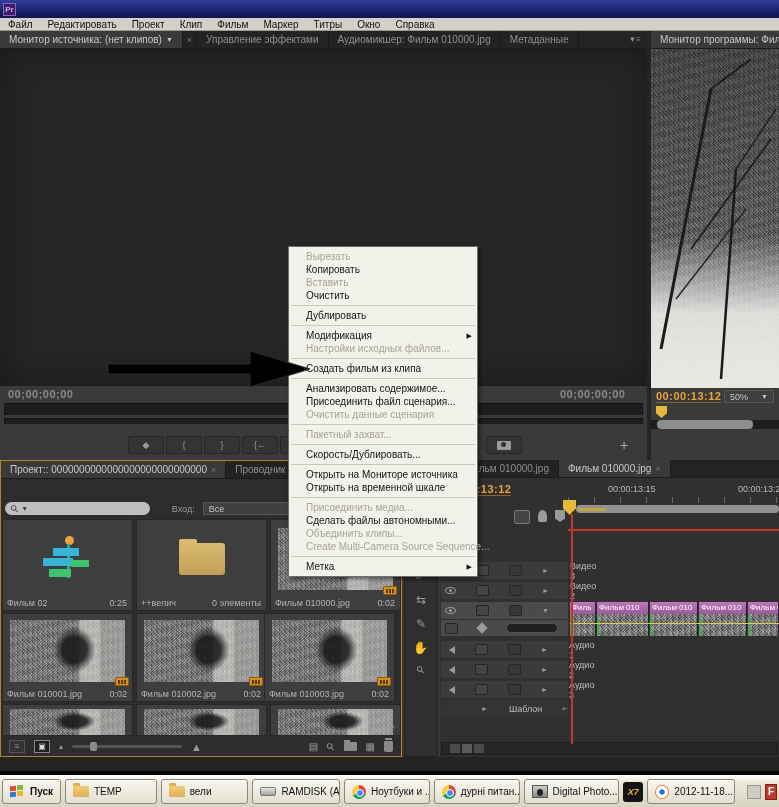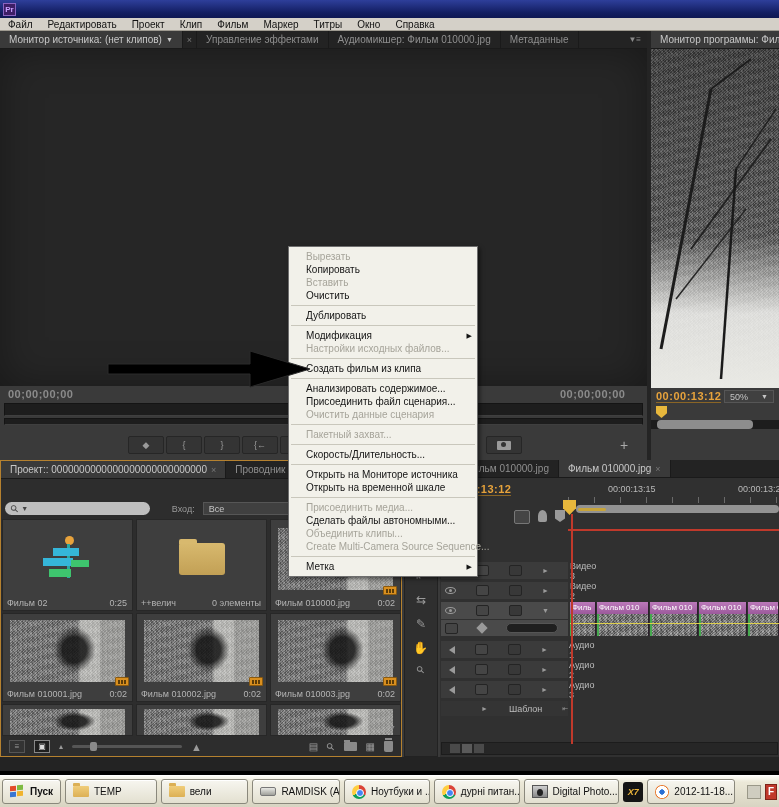--- a/index.html
+++ b/index.html
@@ -285,21 +285,21 @@
           <i></i>
           <i></i>
           <i></i>
         </div>
       </div>
     <div class="lblrow">
       <span>Фильм 010002.jpg</span>
       <span>0:02</span>
     </div>
   </div>
-  <div class="abs cell" style="left:270px;top:613px;width:131px;height:89px;">
+  <div class="abs cell" style="left:264px;top:613px;width:131px;height:89px;">
     <div class="thumbwrap">
         <div class="grain" style="width:115px;height:62px;"></div>
       <div class="badge">
           <i></i>
           <i></i>
           <i></i>
         </div>
       </div>
     <div class="lblrow">
       <span>Фильм 010003.jpg</span>
@@ -470,21 +470,21 @@
     <div class="mi dis">Настройки исходных файлов...</div>
     <div class="msep"></div>
     <div class="mi">Создать фильм из клипа</div>
     <div class="msep"></div>
     <div class="mi">Анализировать содержимое...</div>
     <div class="mi">Присоединить файл сценария...</div>
     <div class="mi dis">Очистить данные сценария</div>
     <div class="msep"></div>
     <div class="mi dis">Пакетный захват...</div>
     <div class="msep"></div>
-    <div class="mi">Скорость/Длительность...</div>
+    <div class="mi">Скорость/Дублировать...</div>
     <div class="msep"></div>
     <div class="mi">Открыть на Мониторе источника</div>
     <div class="mi">Открыть на временной шкале</div>
     <div class="msep"></div>
     <div class="mi dis">Присоединить медиа...</div>
     <div class="mi">Сделать файлы автономными...</div>
     <div class="mi dis">Объединить клипы...</div>
     <div class="mi dis">Create Multi-Camera Source Sequence...</div>
     <div class="msep"></div>
     <div class="mi"><span>Метка</span><span class="sub">▶</span></div>

